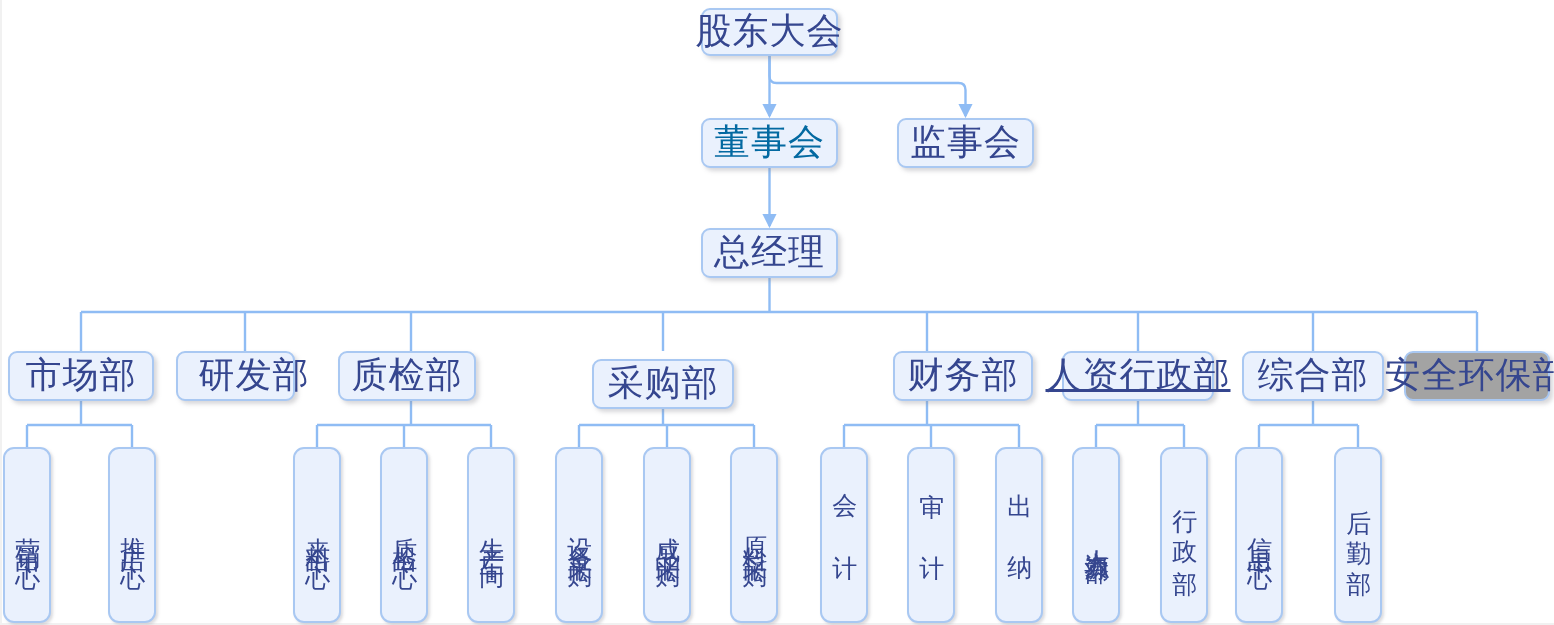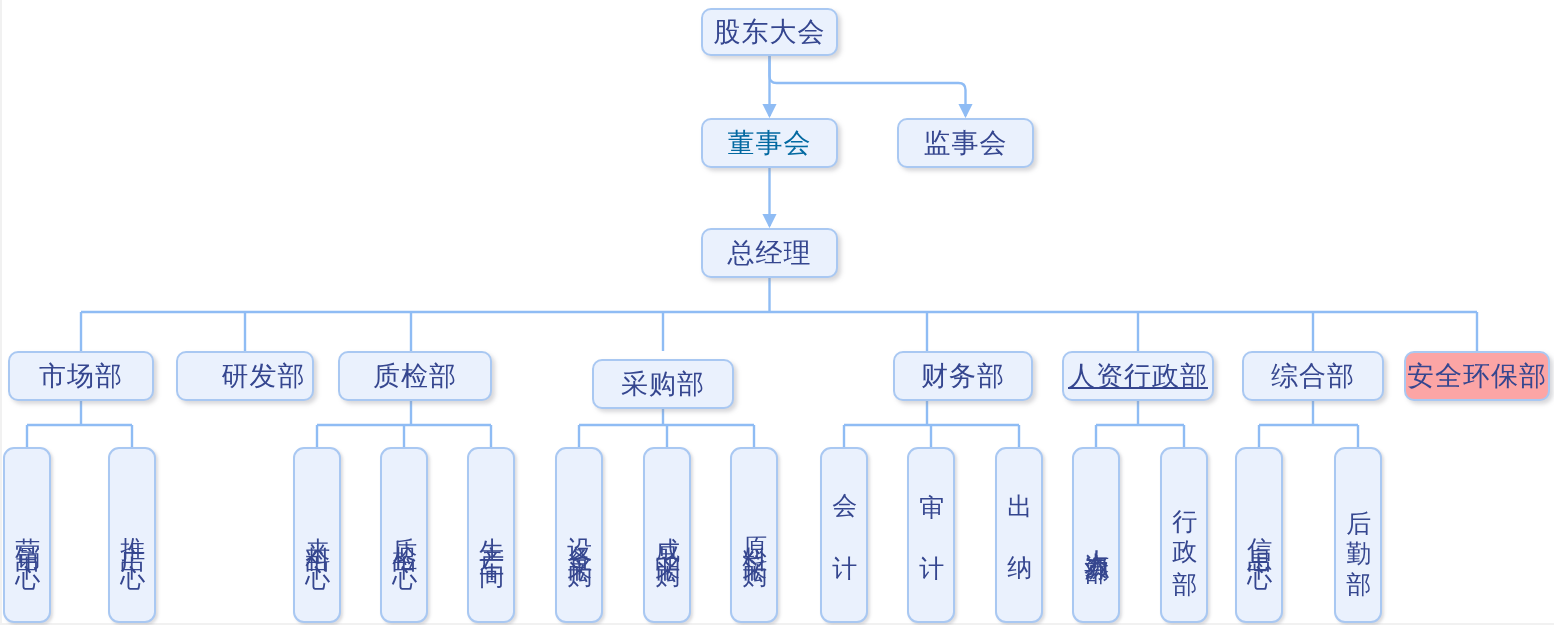--- a/index.html
+++ b/index.html
@@ -45,24 +45,23 @@
     box-shadow: 3px 3px 4px rgba(140, 140, 150, 0.35);
     display: flex;
     align-items: center;
     justify-content: center;
     text-align: center;
     line-height: 1.05;
   }
 
   
   .node.horiz {
-    font-size: 27px;
+    font-size: 36px;
     letter-spacing: 1px;
     white-space: nowrap;
-    border-radius: 10px;
   }
 
   
   .node.vert {
     writing-mode: vertical-rl;
     text-orientation: upright;
     font-size: 25px;
     border-radius: 11px;
     box-shadow: 2px 2px 3px rgba(140, 140, 150, 0.3);
     padding: 6px 0;
@@ -131,27 +130,27 @@
         <path d="M 1356 425 L 1356 447"></path>
       </g>
   </svg>
 
   <div id="node-layer">
       <div class="node horiz" style="left: 699px; top: 8px; width: 137px; height: 48px; background: rgb(234, 241, 253); border-color: rgb(169, 200, 242); color: rgb(53, 70, 143);">股东大会</div>
       <div class="node horiz" style="left: 699px; top: 118px; width: 137px; height: 50px; background: rgb(234, 241, 253); border-color: rgb(169, 200, 242); color: #0369a1;">董事会</div>
       <div class="node horiz" style="left: 895px; top: 118px; width: 137px; height: 50px; background: rgb(234, 241, 253); border-color: rgb(169, 200, 242); color: rgb(53, 70, 143);">监事会</div>
       <div class="node horiz" style="left: 699px; top: 228px; width: 137px; height: 50px; background: rgb(234, 241, 253); border-color: rgb(169, 200, 242); color: rgb(53, 70, 143);">总经理</div>
       <div class="node horiz" style="left: 6px; top: 351px; width: 146px; height: 50px; background: rgb(234, 241, 253); border-color: rgb(169, 200, 242); color: rgb(53, 70, 143);">市场部</div>
-      <div class="node horiz" style="left: 174px; top: 351px; width: 138px; height: 50px; background: rgb(234, 241, 253); border-color: rgb(169, 200, 242); color: rgb(53, 70, 143); padding-left: 37px;">研发部</div>
-      <div class="node horiz" style="left: 336px; top: 351px; width: 154px; height: 50px; background: rgb(234, 241, 253); border-color: rgb(169, 200, 242); color: rgb(53, 70, 143);">质检部</div>
+      <div class="node horiz" style="left: 174px; top: 351px; width: 119px; height: 50px; background: rgb(234, 241, 253); border-color: rgb(169, 200, 242); color: rgb(53, 70, 143); padding-left: 37px;">研发部</div>
+      <div class="node horiz" style="left: 336px; top: 351px; width: 138px; height: 50px; background: rgb(234, 241, 253); border-color: rgb(169, 200, 242); color: rgb(53, 70, 143);">质检部</div>
       <div class="node horiz" style="left: 590px; top: 359px; width: 142px; height: 50px; background: rgb(234, 241, 253); border-color: rgb(169, 200, 242); color: rgb(53, 70, 143);">采购部</div>
       <div class="node horiz" style="left: 855px; top: 351px; width: 140px; height: 50px; background: rgb(234, 241, 253); border-color: rgb(169, 200, 242); color: rgb(53, 70, 143); margin-left: 36px;">财务部</div>
       <div class="node horiz" style="left: 1060px; top: 351px; width: 152px; height: 50px; background: rgb(234, 241, 253); border-color: rgb(169, 200, 242); color: rgb(53, 70, 143); text-decoration: underline;">人资行政部</div>
       <div class="node horiz" style="left: 1240px; top: 351px; width: 142px; height: 50px; background: rgb(234, 241, 253); border-color: rgb(169, 200, 242); color: rgb(53, 70, 143);">综合部</div>
-      <div class="node horiz" style="left: 1402px; top: 351px; width: 146px; height: 50px; background: #fca5a5; border-color: rgb(169, 200, 242); color: rgb(53, 70, 143);">安全环保部</div>
+      <div class="node horiz" style="left: 1402px; top: 351px; width: 146px; height: 50px; background: #a3a3a3; border-color: rgb(169, 200, 242); color: rgb(53, 70, 143);">安全环保部</div>
       <div class="node vert sp-normal" style="left: 1px; top: 447px; width: 48px; height: 176px; background: rgb(234, 241, 253); border-color: rgb(169, 200, 242); color: rgb(53, 70, 143);">
         <span class="vtext">营销中心</span>
       </div>
       <div class="node vert sp-normal" style="left: 106px; top: 447px; width: 48px; height: 176px; background: rgb(234, 241, 253); border-color: rgb(169, 200, 242); color: rgb(53, 70, 143);">
         <span class="vtext">推广中心</span>
       </div>
       <div class="node vert sp-normal" style="left: 291px; top: 447px; width: 48px; height: 176px; background: rgb(234, 241, 253); border-color: rgb(169, 200, 242); color: rgb(53, 70, 143);">
         <span class="vtext">来料中心</span>
       </div>
       <div class="node vert sp-normal" style="left: 378px; top: 447px; width: 48px; height: 176px; background: rgb(234, 241, 253); border-color: rgb(169, 200, 242); color: rgb(53, 70, 143);">

